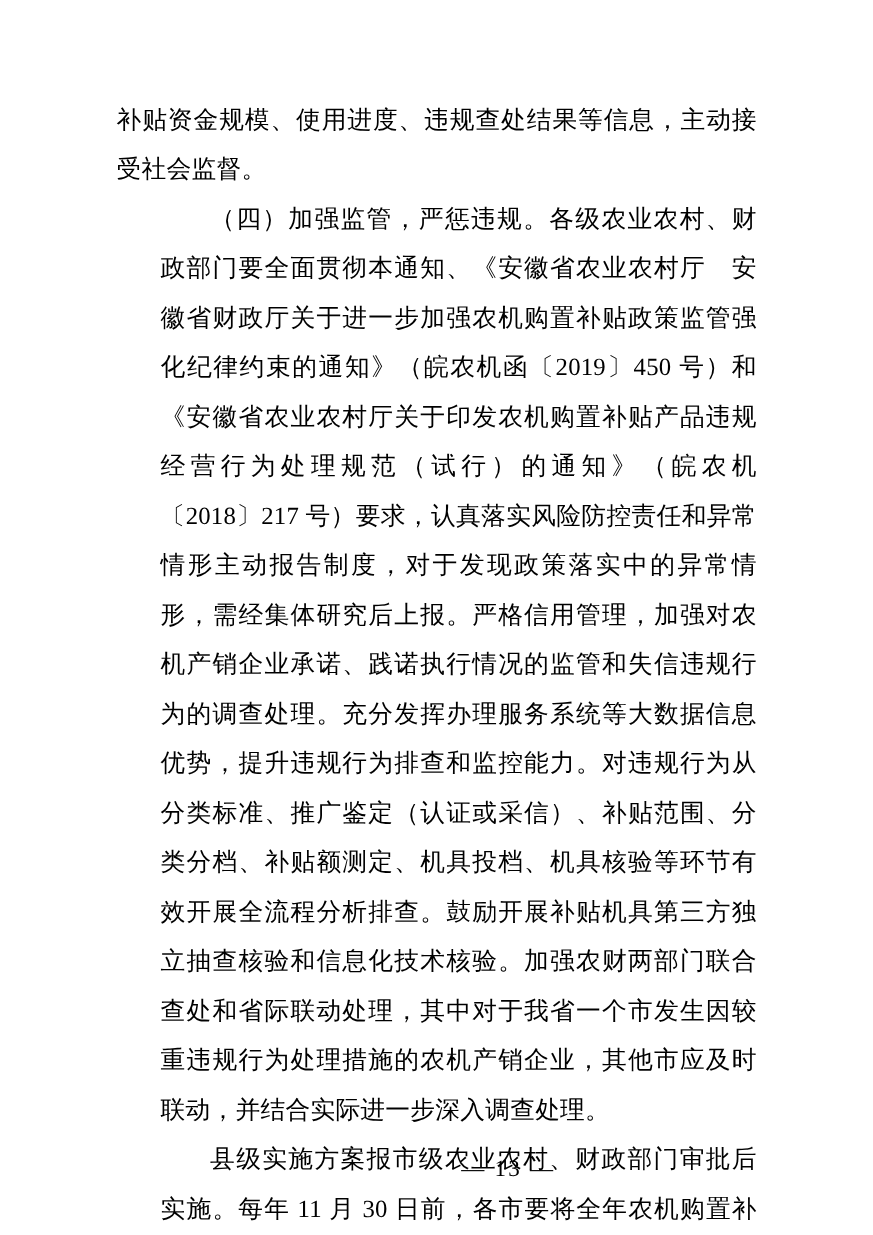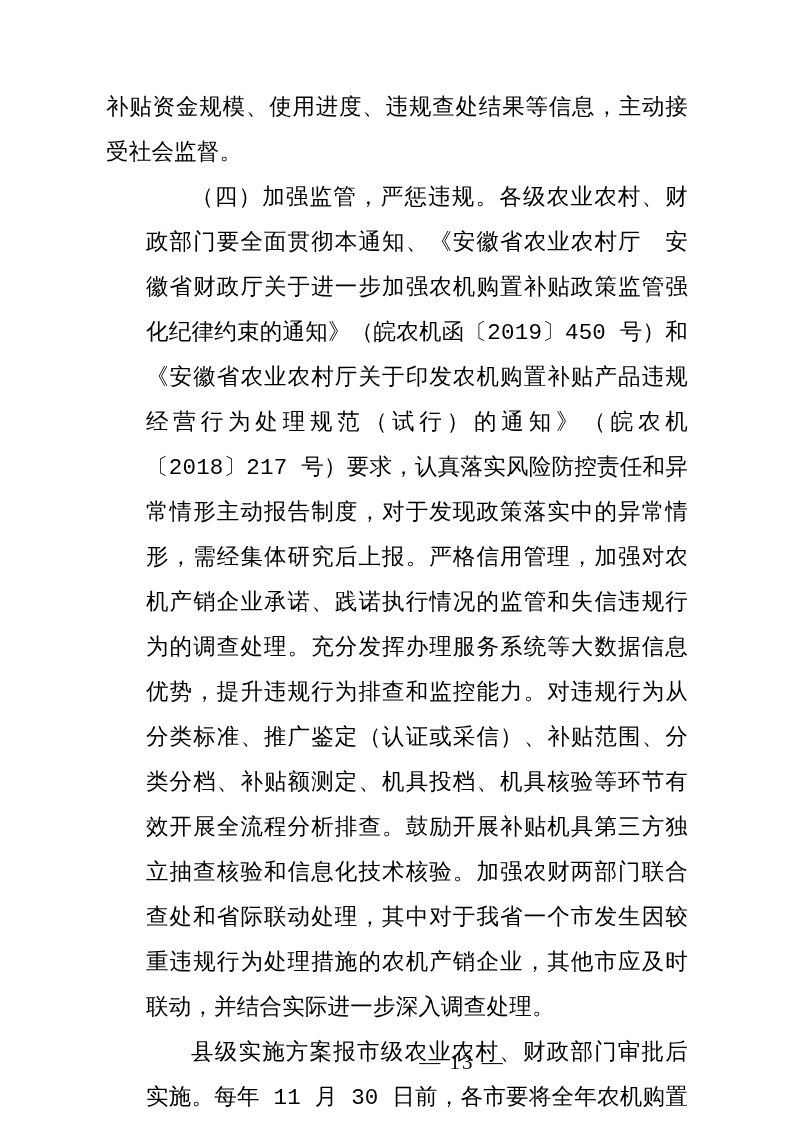--- a/index.html
+++ b/index.html
@@ -27,21 +27,20 @@
   .doc-body {
     font-size: 22.5px;
     line-height: 45px;
     text-align: justify;
     text-justify: inter-ideograph;
     letter-spacing: 0.2px;
   }
   .para {
     margin: 0;
     padding: 0;
-    font-family: Liberation Mono, monospace;
   }
   .indent {
     text-indent: 45px;
     margin-left: 40px;
   }
   .pagenum {
     position: absolute;
     left: 0;
     right: 0;
     bottom: 48px;

